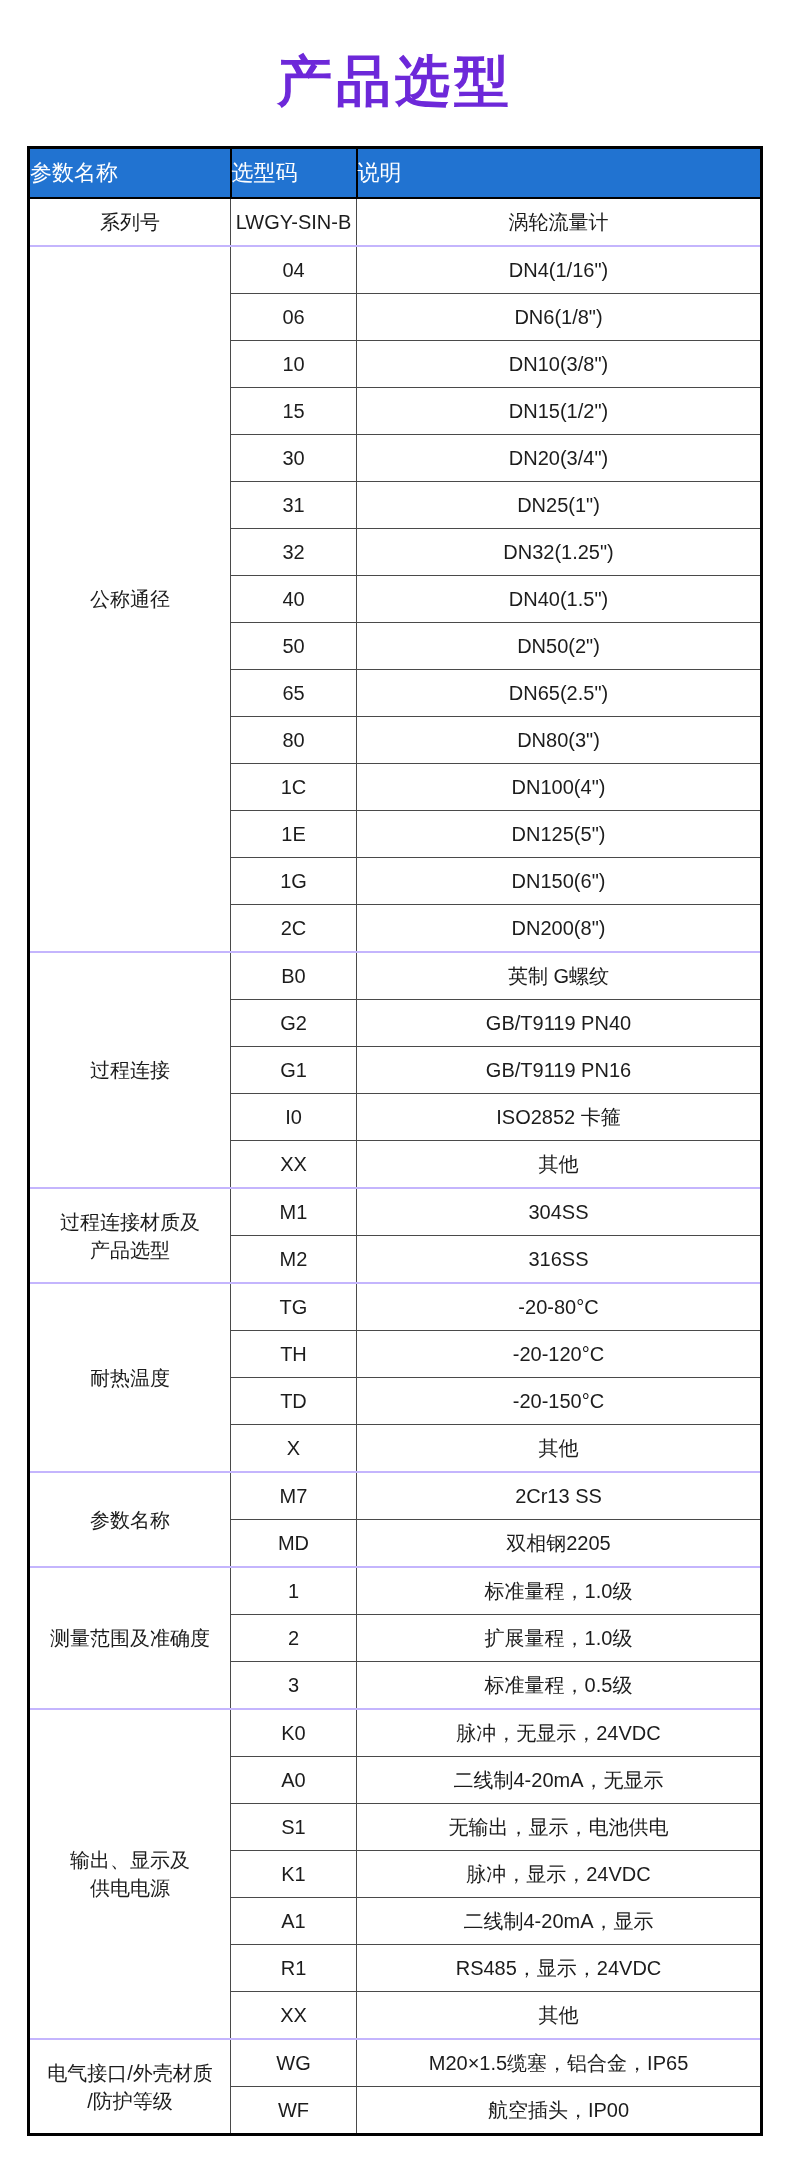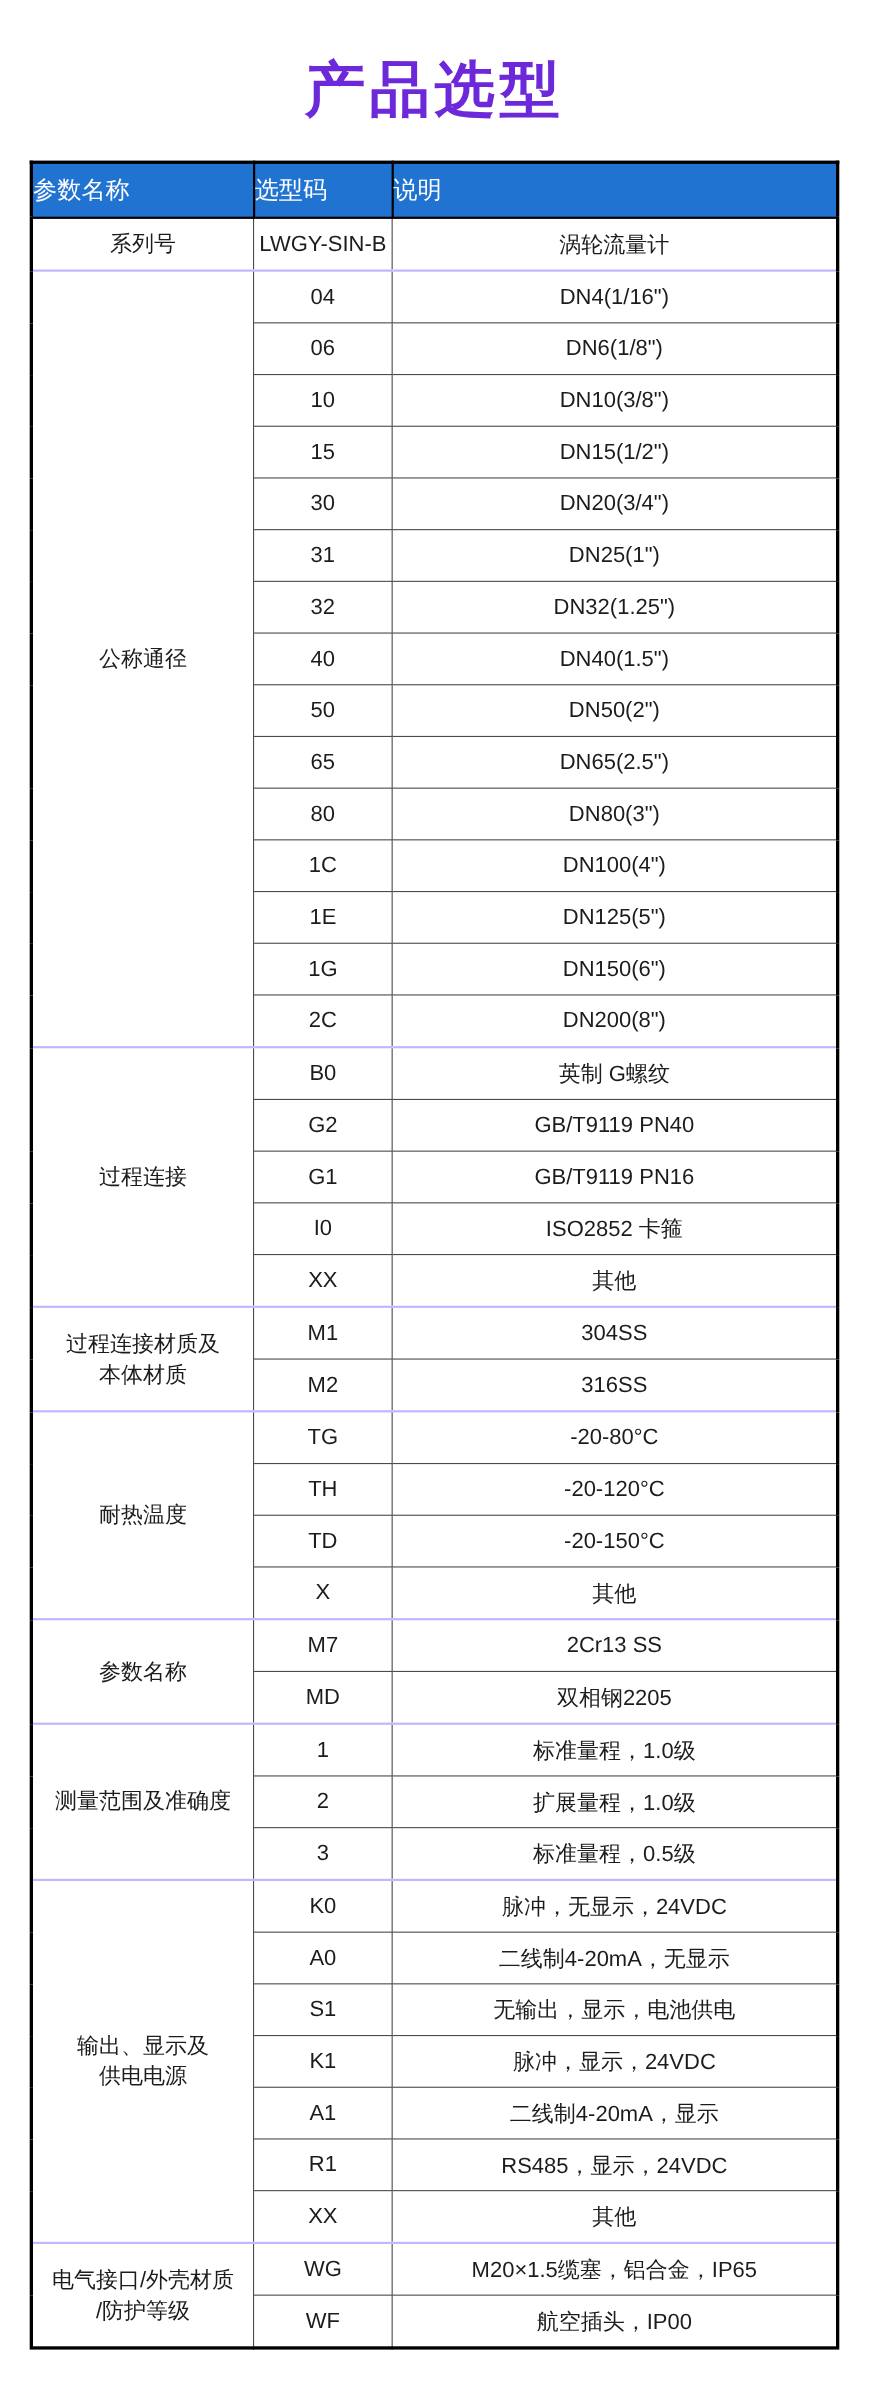--- a/index.html
+++ b/index.html
@@ -172,21 +172,21 @@
         <tr>
           <td class="code-cell">I0</td>
           <td class="desc-cell">ISO2852 卡箍</td>
         </tr>
         <tr>
           <td class="code-cell">XX</td>
           <td class="desc-cell">其他</td>
         </tr>
         <tr class="section-start">
           <td class="param-cell" rowspan="2">过程连接材质及
-本体材质</td>
+产品选型</td>
           <td class="code-cell">M1</td>
           <td class="desc-cell">304SS</td>
         </tr>
         <tr>
           <td class="code-cell">M2</td>
           <td class="desc-cell">316SS</td>
         </tr>
         <tr class="section-start">
           <td class="param-cell" rowspan="4">耐热温度</td>
           <td class="code-cell">TG</td>

